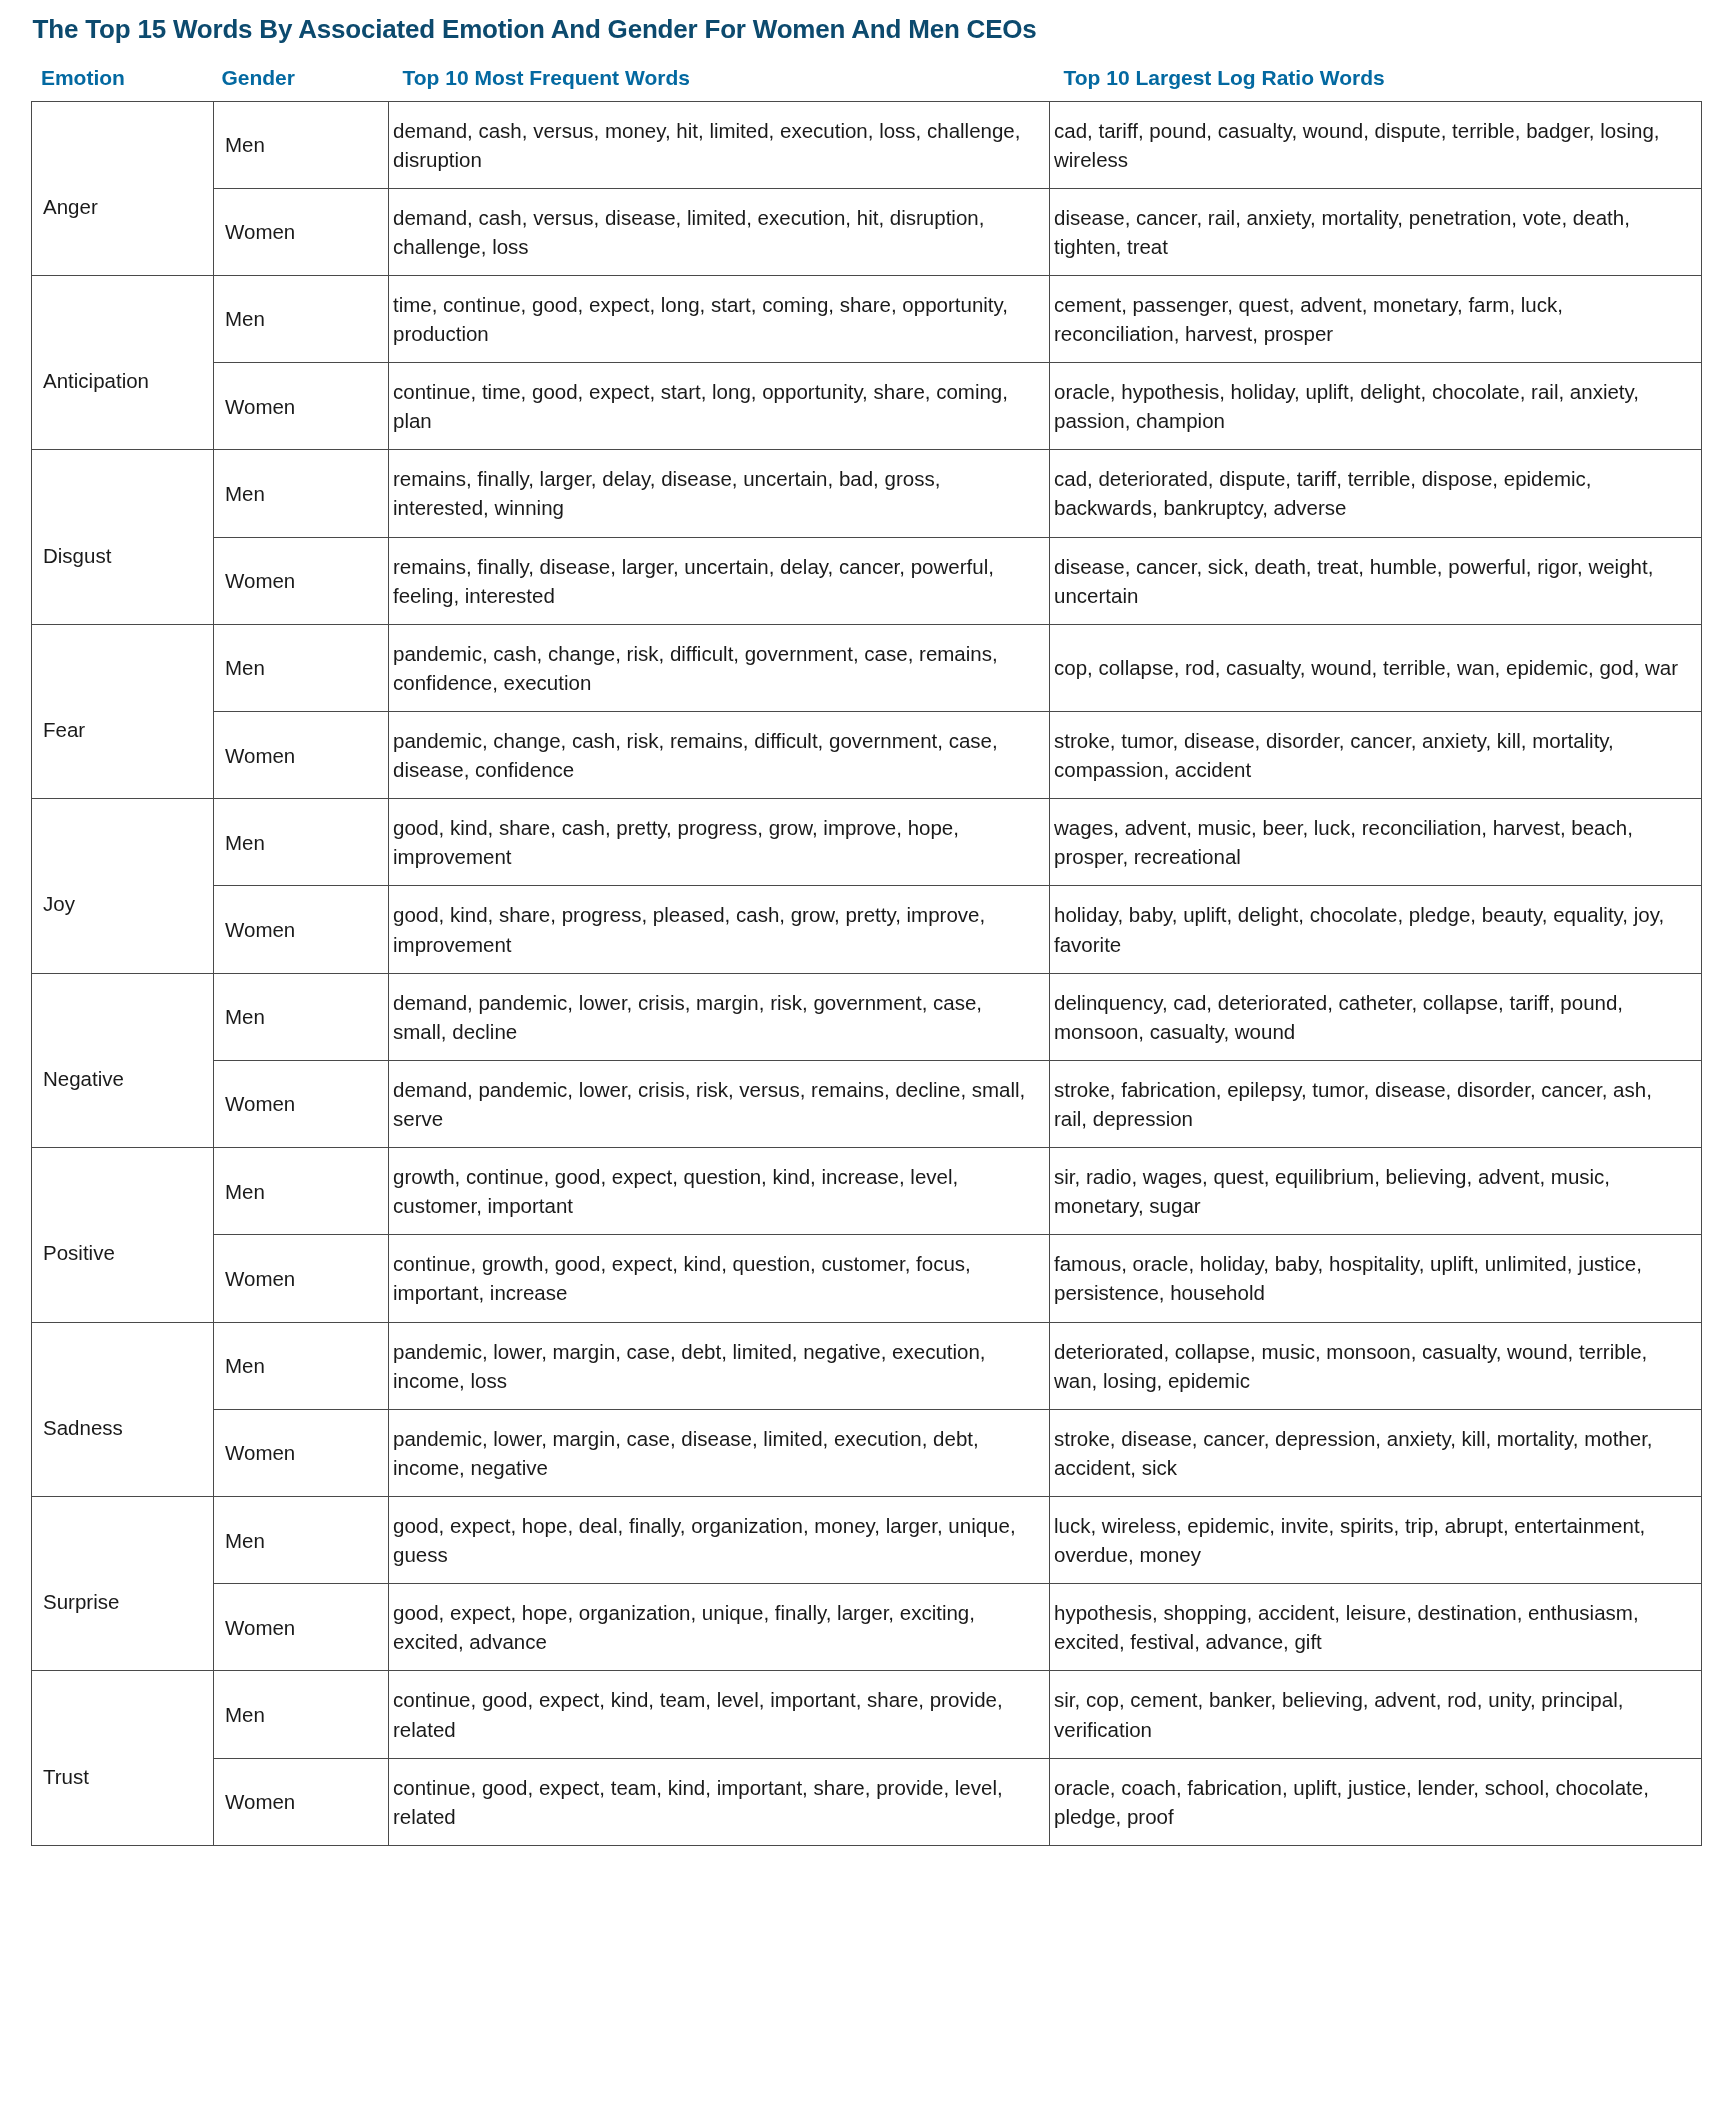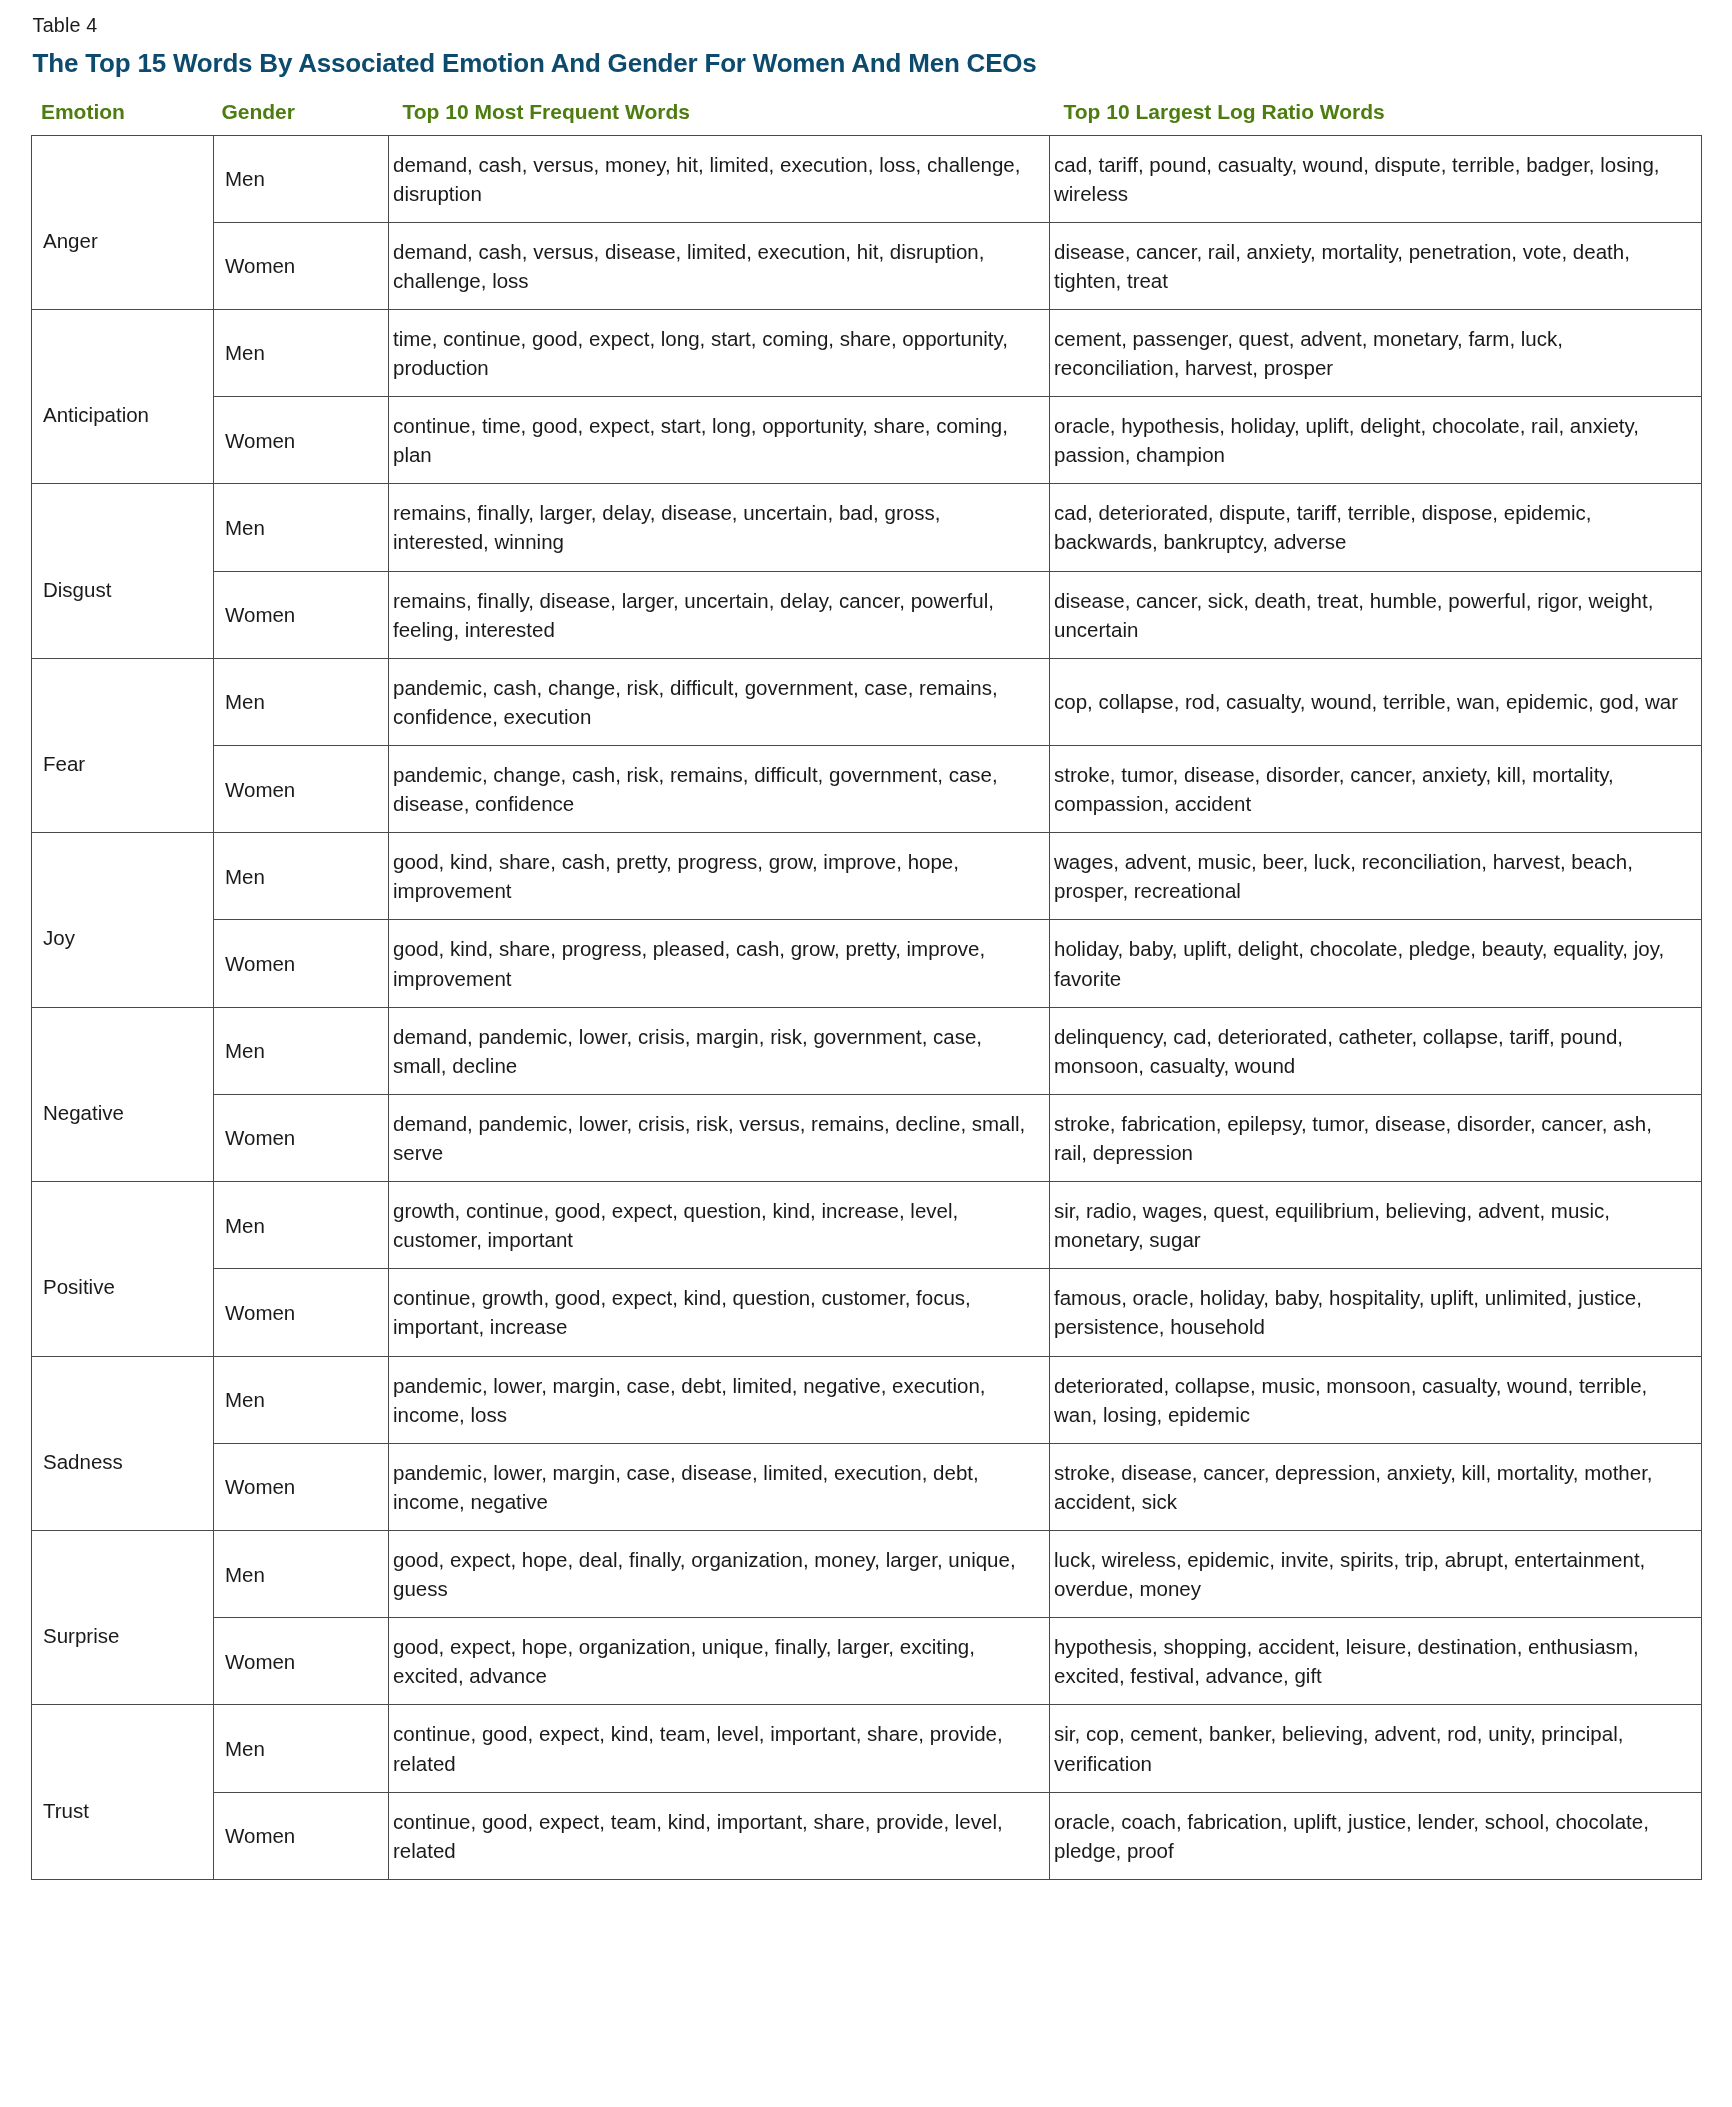--- a/index.html
+++ b/index.html
@@ -37,21 +37,21 @@
   }
   table.data-table col.col-emotion { width: 182px; }
   table.data-table col.col-gender { width: 175px; }
   table.data-table col.col-freq { width: 661px; }
   table.data-table col.col-ratio { width: 652px; }
 
   thead th {
     text-align: left;
     font-size: 21px;
     font-weight: bold;
-    color: #4d7c0f;
+    color: #0369a1;
     padding: 0 0 11px 9.4px;
     vertical-align: bottom;
     border: none;
   }
   thead th.th-emotion { padding-left: 9.4px; }
   thead th.th-gender { padding-left: 7.9px; }
   thead th.th-freq { padding-left: 14px; }
   thead th.th-ratio { padding-left: 14px; }
 
   tbody td {
@@ -79,21 +79,20 @@
   }
   .emotion-label {
     display: block;
     margin-top: 36px;
   }
 </style>
 </head>
 <body>
 
 <div class="page">
-  <div class="table-label">Table 4</div>
   <div class="table-title">The Top 15 Words By Associated Emotion And Gender For Women And Men CEOs</div>
 
   <table class="data-table">
     <colgroup>
       <col class="col-emotion">
       <col class="col-gender">
       <col class="col-freq">
       <col class="col-ratio">
     </colgroup>
     <thead>

